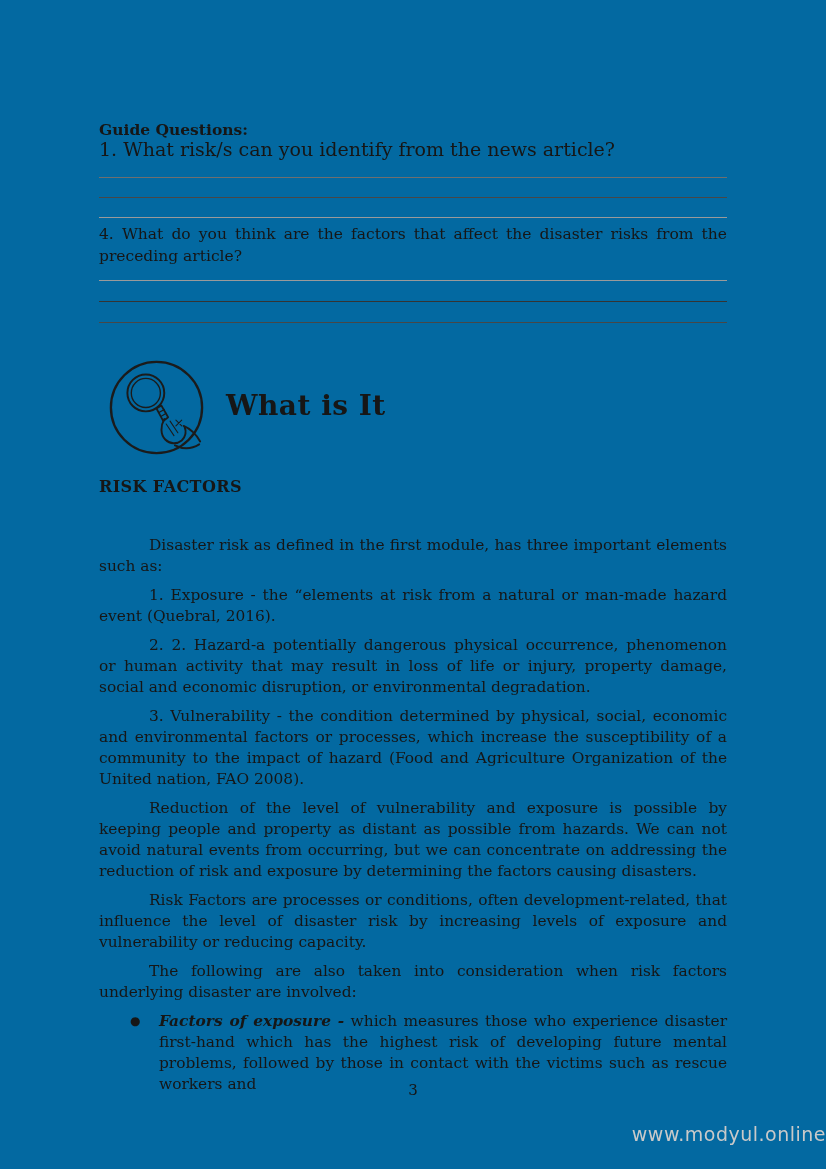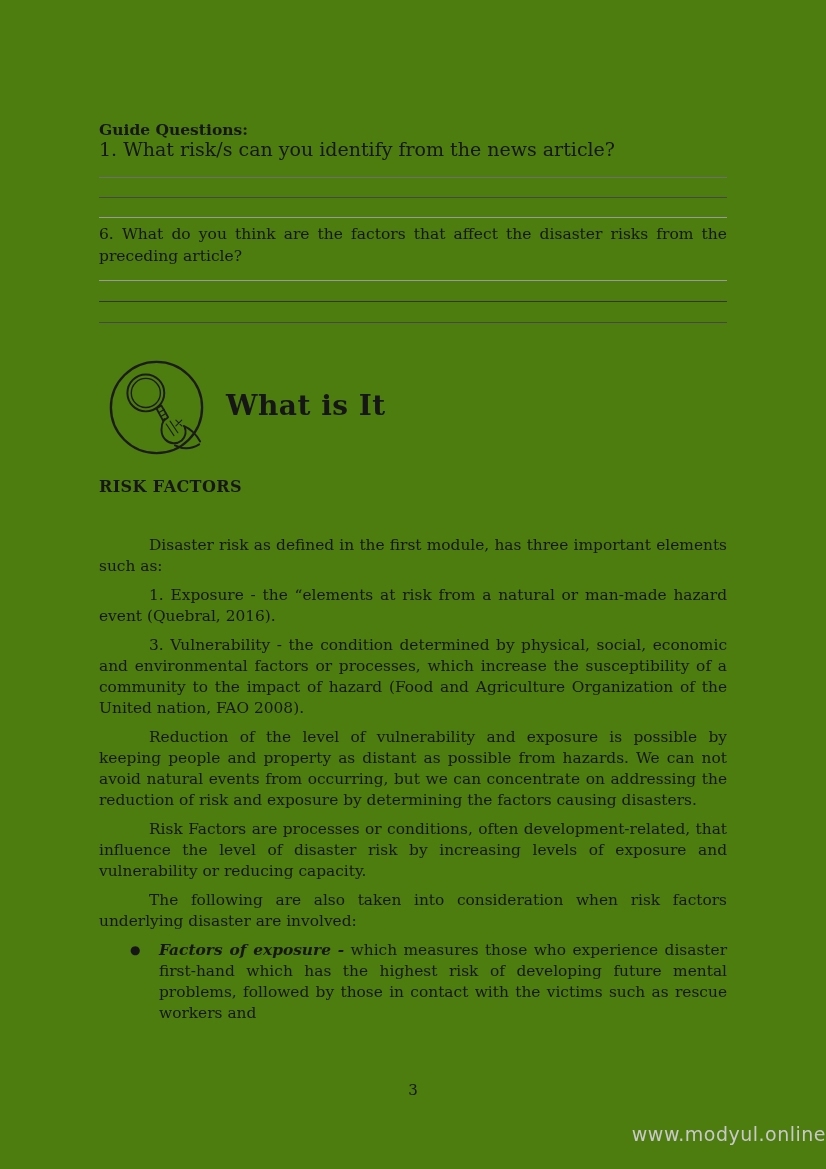--- a/index.html
+++ b/index.html
@@ -1,19 +1,19 @@
 <!DOCTYPE html>
 <html><head>
 <meta charset="utf-8">
 <style>
   html,body{margin:0;padding:0;background:#ffffff;}
   .page{
     position:relative;
     width:826px;height:1169px;
-    background:#4d7c0f;
+    background:#0369a1;
     font-family:"DejaVu Serif","Liberation Serif",serif;
     color:#161616;
     overflow:hidden;
   }
   .abs{position:absolute;}
   .guide-label{left:99px;top:120px;font-size:15.5px;font-weight:bold;}
   .q1{left:99px;top:130px;font-size:19px;margin-top:8px;}
   .q2{left:99px;top:224px;width:628px;font-size:15.5px;line-height:21.5px;text-align:justify;}
   .answer-line{left:99px;width:628px;height:0;border-top:1px solid #4a4a4a;}
   .ln1a{top:177px;border-color:#6f6f6f;}
@@ -66,21 +66,21 @@
 
 <div class="page">
 
   <div class="abs guide-label">Guide Questions:</div>
   <div class="abs q1">1. What risk/s can you identify from the news article?</div>
 
   <div class="abs answer-line ln1a"></div>
   <div class="abs answer-line ln1b"></div>
   <div class="abs answer-line ln1c"></div>
 
-  <div class="abs q2">6. What do you think are the factors that affect the disaster risks from the preceding article?</div>
+  <div class="abs q2">4. What do you think are the factors that affect the disaster risks from the preceding article?</div>
 
   <div class="abs answer-line ln2a"></div>
   <div class="abs answer-line ln2b"></div>
   <div class="abs answer-line ln2c"></div>
 
   <svg class="abs section-icon" viewBox="0 0 100 100" aria-hidden="true">
     <circle class="stroke" cx="50" cy="50" r="47" stroke-width="2.4"></circle>
     <circle class="stroke" cx="39" cy="35" r="19" stroke-width="2"></circle>
     <circle class="stroke" cx="39" cy="35" r="15" stroke-width="1.4"></circle>
     <path class="stroke" d="M50,51 L55,48 L62,60 L57,64 Z" stroke-width="1.8"></path>
@@ -92,20 +92,21 @@
     <path class="stroke" d="M69,89 c8,4 17,4 25,-1" stroke-width="2"></path>
   </svg>
 
   <div class="abs section-title">What is It</div>
 
   <div class="abs risk-heading">RISK FACTORS</div>
 
   <div class="abs body-text">
     <p>Disaster risk as defined in the first module, has three important elements such as:</p>
     <p>1. Exposure - the “elements at risk from a natural or man-made hazard event (Quebral, 2016).</p>
+    <p>2. 2. Hazard-a potentially dangerous physical occurrence, phenomenon or human activity that may result in loss of life or injury, property damage, social and economic disruption, or environmental degradation.</p>
     <p>3. Vulnerability - the condition determined by physical, social, economic and environmental factors or processes, which increase the susceptibility of a community to the impact of hazard (Food and Agriculture Organization of the United nation, FAO 2008).</p>
     <p>Reduction of the level of vulnerability and exposure is possible by keeping people and property as distant as possible from hazards. We can not avoid natural events from occurring, but we can concentrate on addressing the reduction of risk and exposure by determining the factors causing disasters.</p>
     <p>Risk Factors are processes or conditions, often development-related, that influence the level of disaster risk by increasing levels of exposure and vulnerability or reducing capacity.</p>
     <p>The following are also taken into consideration when risk factors underlying disaster are involved:</p>
     <div class="bullet-item">
       <span class="bullet-glyph">●</span>
       <div class="bullet-body">
         <span class="bullet-lead">Factors of exposure -</span>
         <span>which measures those who experience disaster first-hand which has the highest risk of developing future mental problems, followed by those in contact with the victims such as rescue workers and</span>
       </div>

